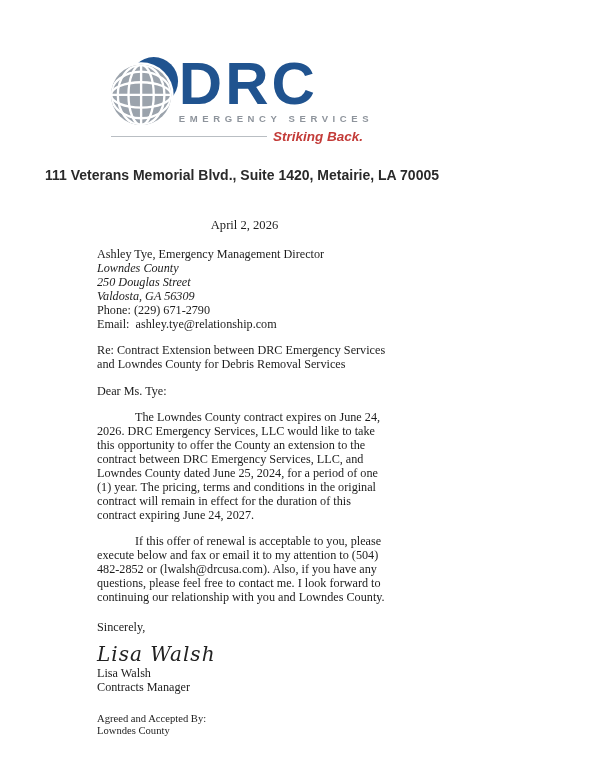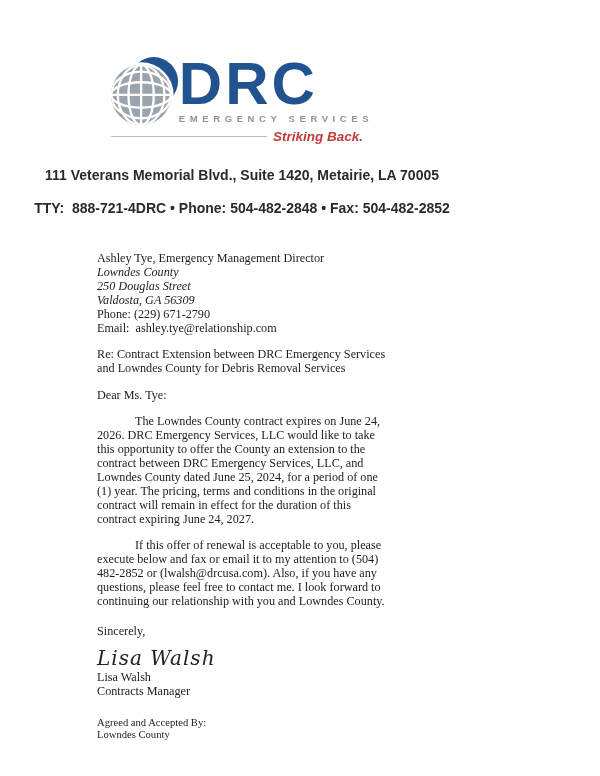--- a/index.html
+++ b/index.html
@@ -124,25 +124,25 @@
         <div class="drc-wordmark">DRC</div>
         <div class="emergency-services">EMERGENCY SERVICES</div>
       </div>
     </div>
     <div class="tagline-row">
       <div class="tagline-line"></div>
       <div class="tagline-text">Striking Back.</div>
     </div>
     <div class="hq-address">
       <div>111 Veterans Memorial Blvd., Suite 1420, Metairie, LA 70005</div>
-      <div>TTY:  888-721-4DRC • Phone: 504-482-2848 • Fax: 504-482-2852</div>
     </div>
   </div>
 
   <div class="letter">
+    <div class="date-line">April 2, 2026</div>
 
     <div class="recipient">
       <div>Ashley Tye, Emergency Management Director</div>
       <div class="italic">Lowndes County</div>
       <div class="italic">250 Douglas Street</div>
       <div class="italic">Valdosta, GA 56309</div>
       <div>Phone: (229) 671-2790</div>
       <div>Email:  ashley.tye@relationship.com</div>
     </div>
 

